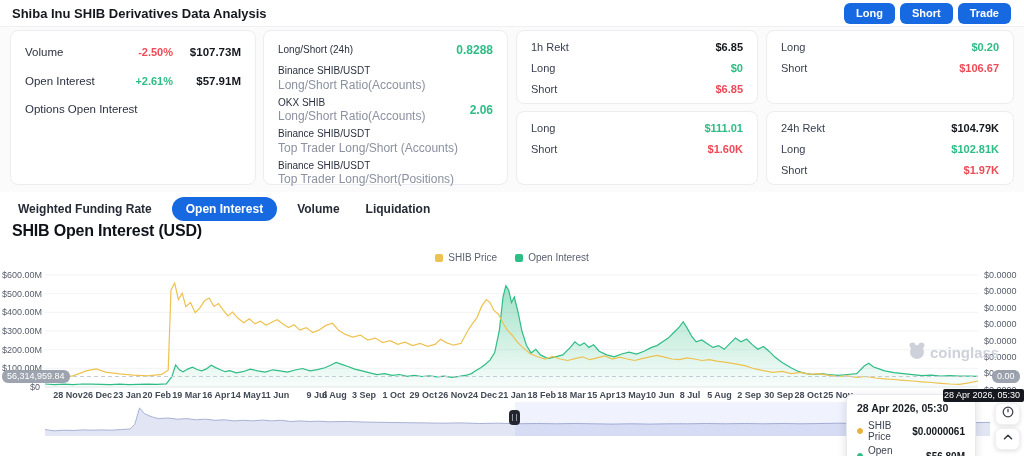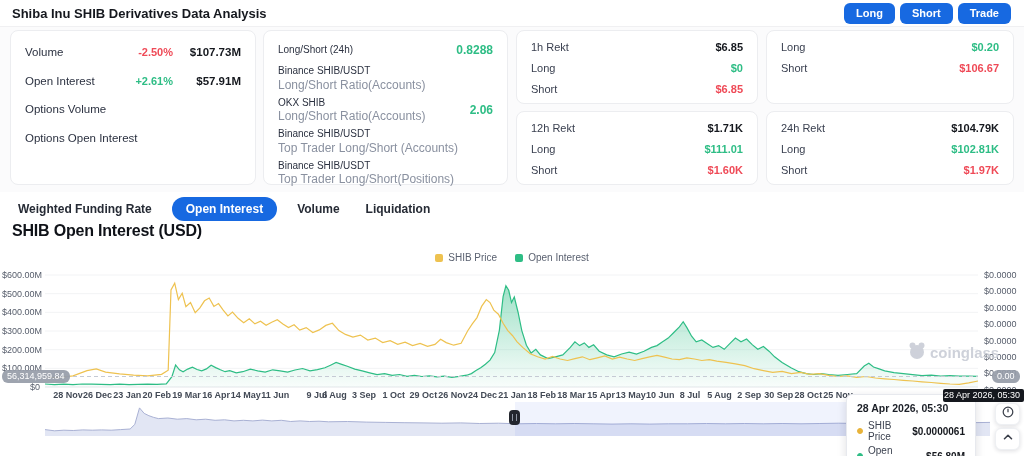--- a/index.html
+++ b/index.html
@@ -122,25 +122,20 @@
       <span class="slabel">Volume</span>
       <span class="schange" style="color: rgb(239, 74, 87);">-2.50%</span>
       <span class="svalue">$107.73M</span>
     </div>
     <div class="srow">
       <span class="slabel">Open Interest</span>
       <span class="schange" style="color: rgb(46, 189, 133);">+2.61%</span>
       <span class="svalue">$57.91M</span>
     </div>
     <div class="srow">
-      <span class="slabel">Options Volume</span>
-      <span class="schange"></span>
-      <span class="svalue"></span>
-    </div>
-    <div class="srow">
       <span class="slabel">Options Open Interest</span>
       <span class="schange"></span>
       <span class="svalue"></span>
     </div>
   </div>
 <div id="card-ratio" class="card">
     <div class="rrow">
       <div class="rtexts">
         <div class="rtitle">Long/Short (24h)</div>
       </div>
@@ -194,24 +189,20 @@
       <div class="krow">
         <span class="klabel">Long</span>
         <span class="kvalue kv-long">$0.20</span>
       </div>
       <div class="krow">
         <span class="klabel">Short</span>
         <span class="kvalue kv-short">$106.67</span>
       </div>
     </div>
     <div class="rekt-card">
-      <div class="krow">
-        <span class="klabel">12h Rekt</span>
-        <span class="kvalue kv-total">$1.71K</span>
-      </div>
       <div class="krow">
         <span class="klabel">Long</span>
         <span class="kvalue kv-long">$111.01</span>
       </div>
       <div class="krow">
         <span class="klabel">Short</span>
         <span class="kvalue kv-short">$1.60K</span>
       </div>
     </div>
     <div class="rekt-card">

